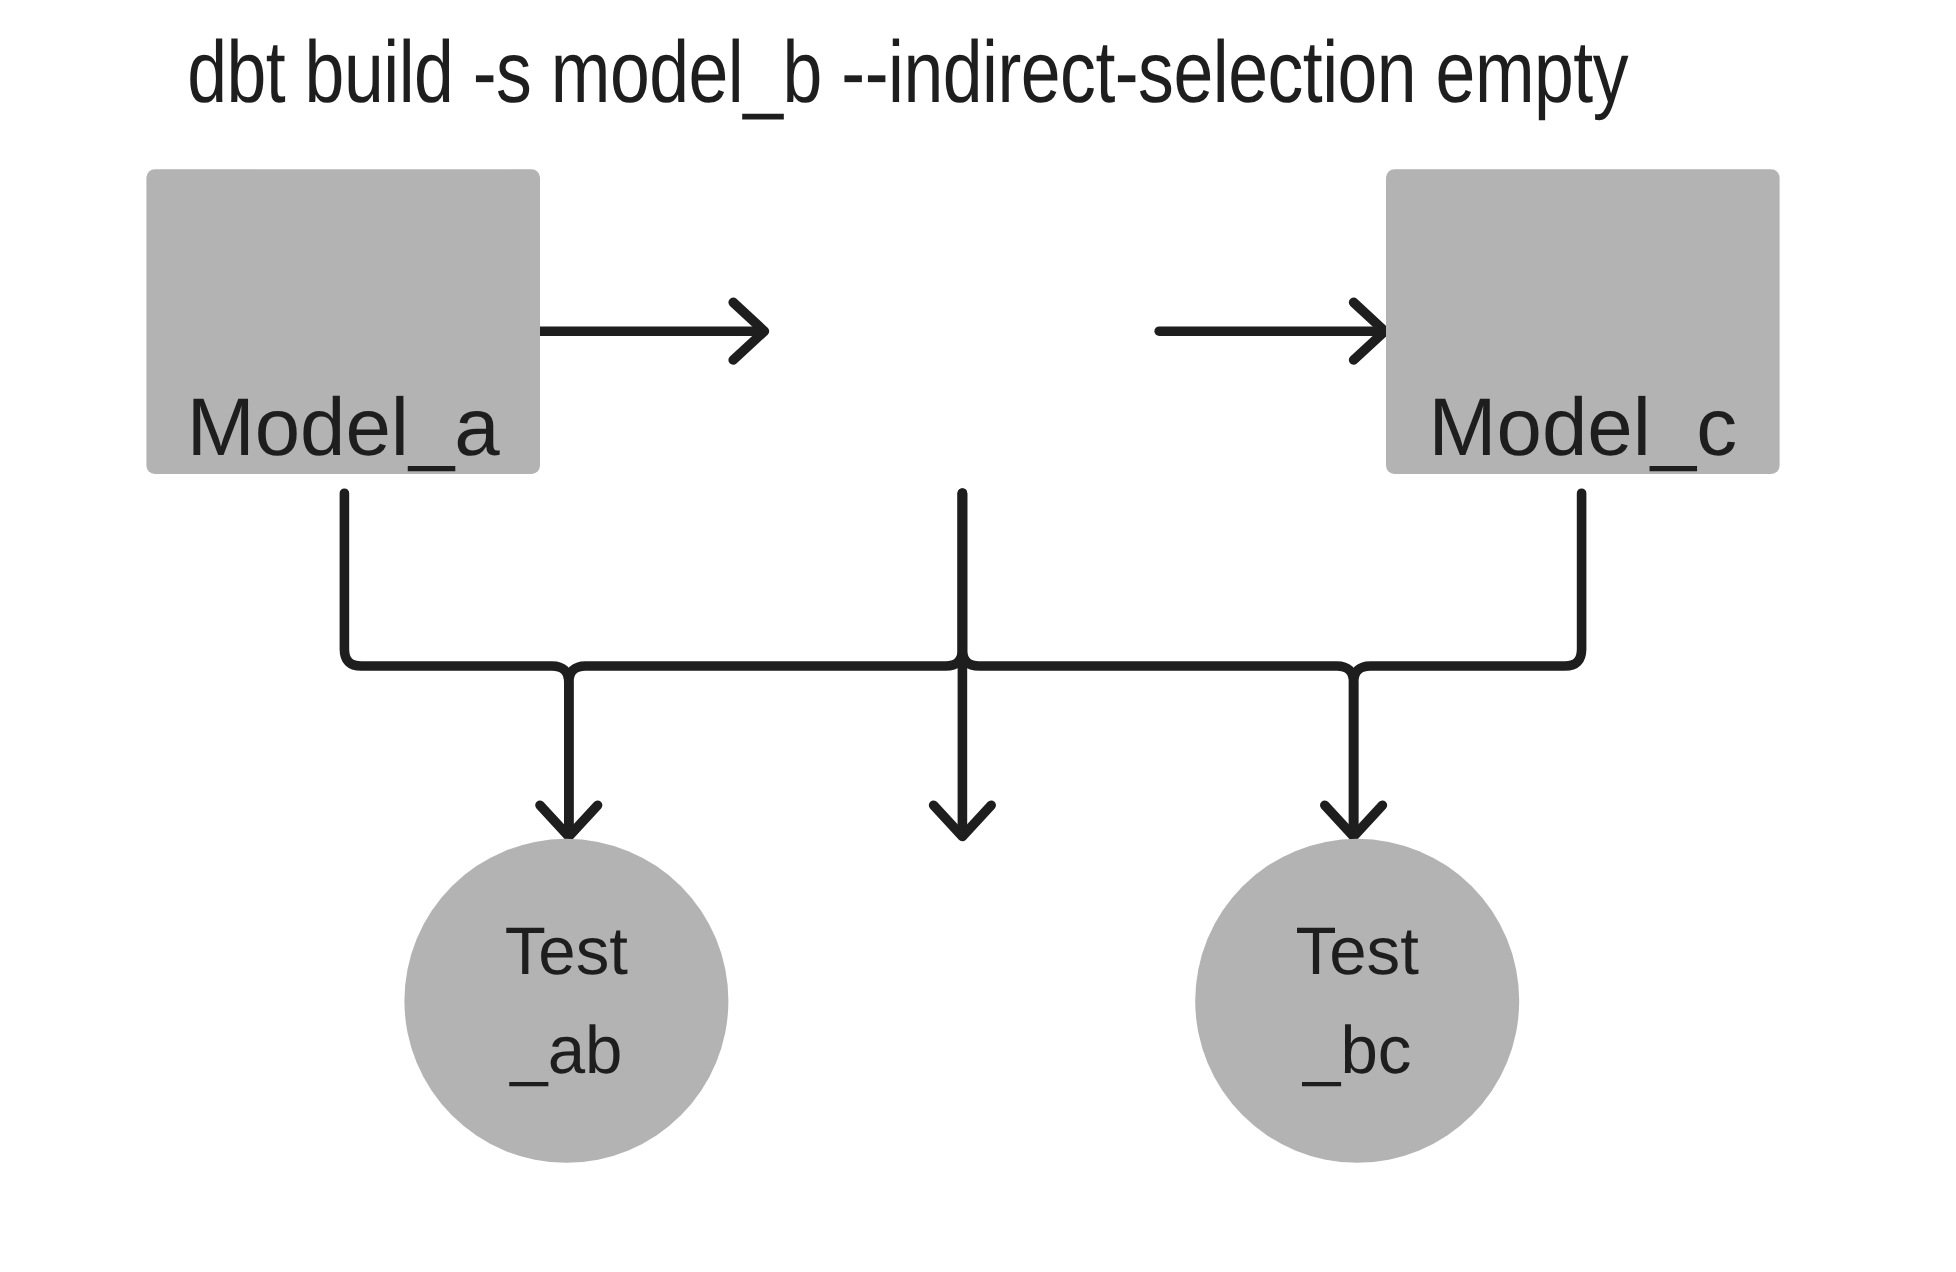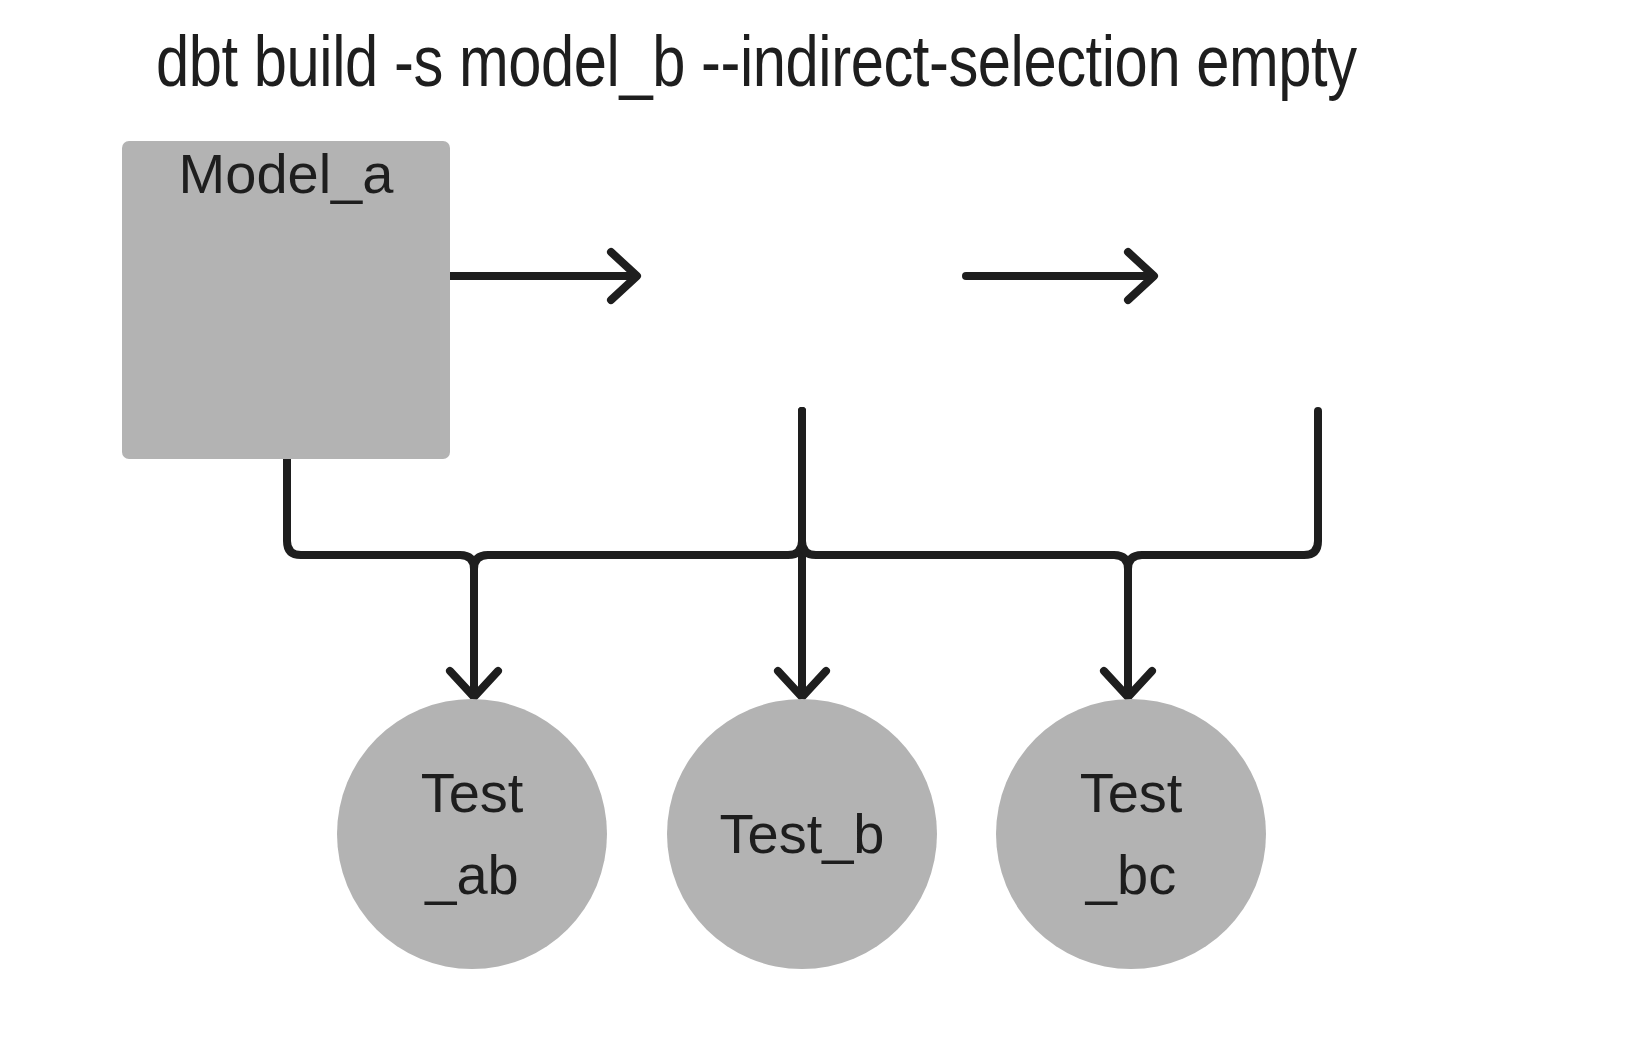--- a/index.html
+++ b/index.html
@@ -40,28 +40,28 @@
     font-size: 73px;
     line-height: 1;
     letter-spacing: -0.5px;
     color: var(--text-dark);
     white-space: nowrap;
     transform: scaleX(0.817);
     transform-origin: 0 0;
   }
   .model-node {
     position: absolute;
-    width: 328px; height: 318px;
+    width: 328px; height: 254px;
     top: 141px;
     border-radius: 7px;
     background: var(--node-gray);
     display: flex;
-    align-items: flex-start;
+    align-items: flex-end;
     justify-content: center;
-    font-size: 56px;
+    font-size: 68px;
     color: var(--text-dark);
   }
   .model-node.selected {
     background: var(--accent-blue);
     color: var(--text-light);
   }
   #node-model-a { left: 122px; }
   #node-model-b { left: 638px; }
   #node-model-c { left: 1155px; }
   .test-node {
@@ -109,26 +109,26 @@
     <path d="M 450 671 L 474 697 L 498 671"></path>
     <path d="M 778 671 L 802 697 L 826 671"></path>
     <path d="M 1104 671 L 1128 697 L 1152 671"></path>
   </svg>
 
   <div class="title">dbt build -s model_b --indirect-selection empty</div>
 
   <div class="model-node" id="node-model-a">
     <span>Model_a</span>
   </div>
+  <div class="model-node" id="node-model-c">
+    <span>Model_c</span>
+  </div>
 
   <div class="test-node" id="node-test-ab">
     <span>Test
 _ab</span>
-  </div>
-  <div class="test-node" id="node-test-b">
-    <span>Test_b</span>
   </div>
   <div class="test-node" id="node-test-bc">
     <span>Test
 _bc</span>
   </div>
 
 </div>
 
 </body></html>

